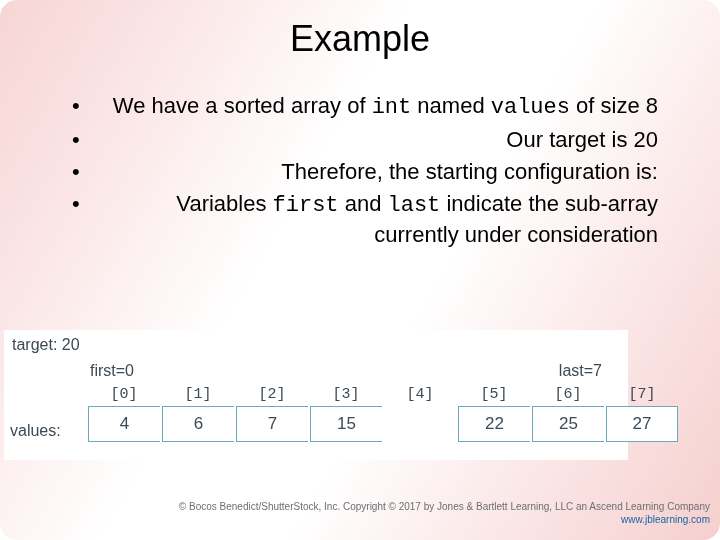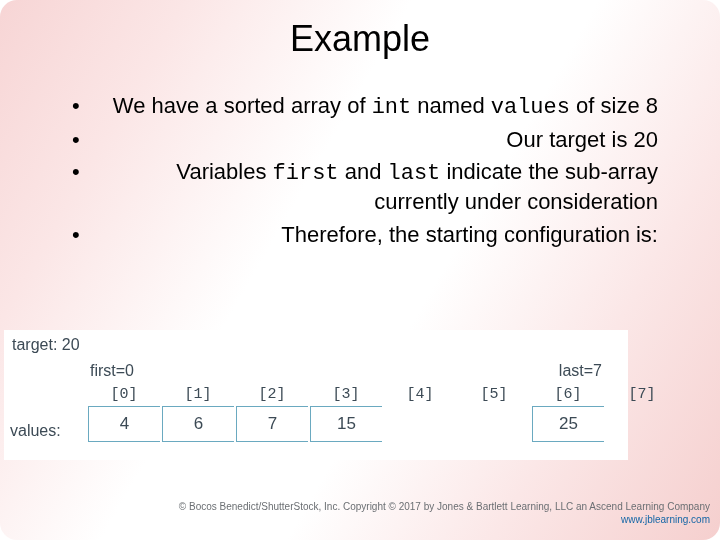--- a/index.html
+++ b/index.html
@@ -147,24 +147,24 @@
 <div class="slide">
 
   <div class="title">Example</div>
 
   <div class="bullets">
     <ul>
       <li>
         <span>We have a sorted array of </span><span class="mono">int</span><span> named </span><span class="mono">values</span><span> of size 8</span>
       </li>
       <li>Our target is 20</li>
+      <li>Therefore, the starting configuration is:</li>
       <li>
         <span>Variables </span><span class="mono">first</span><span> and </span><span class="mono">last</span><span> indicate the sub-array currently under consideration</span>
       </li>
-      <li>Therefore, the starting configuration is:</li>
     </ul>
   </div>
 
   <div class="diagram">
     <div class="target-label">target: 20</div>
     <div class="first-label">first=0</div>
     <div class="last-label">last=7</div>
     <div class="values-label">values:</div>
 
     <div class="cells">
@@ -177,25 +177,27 @@
       </div><div class="cell-col">
         <div class="idx">[2]</div>
         <div class="cell-box">7</div>
       </div><div class="cell-col">
         <div class="idx">[3]</div>
         <div class="cell-box">15</div>
       </div><div class="cell-col">
         <div class="idx">[4]</div>
       </div><div class="cell-col">
         <div class="idx">[5]</div>
+        <div class="cell-box">22</div>
       </div><div class="cell-col">
         <div class="idx">[6]</div>
         <div class="cell-box">25</div>
       </div><div class="cell-col">
         <div class="idx">[7]</div>
+        <div class="cell-box">27</div>
       </div>
     </div>
   </div>
 
   <div class="copyright">
     <div>© Bocos Benedict/ShutterStock, Inc. Copyright © 2017 by Jones &amp; Bartlett Learning, LLC an Ascend Learning Company</div>
     <div class="copyline2">www.jblearning.com</div>
   </div>
 
 </div>

